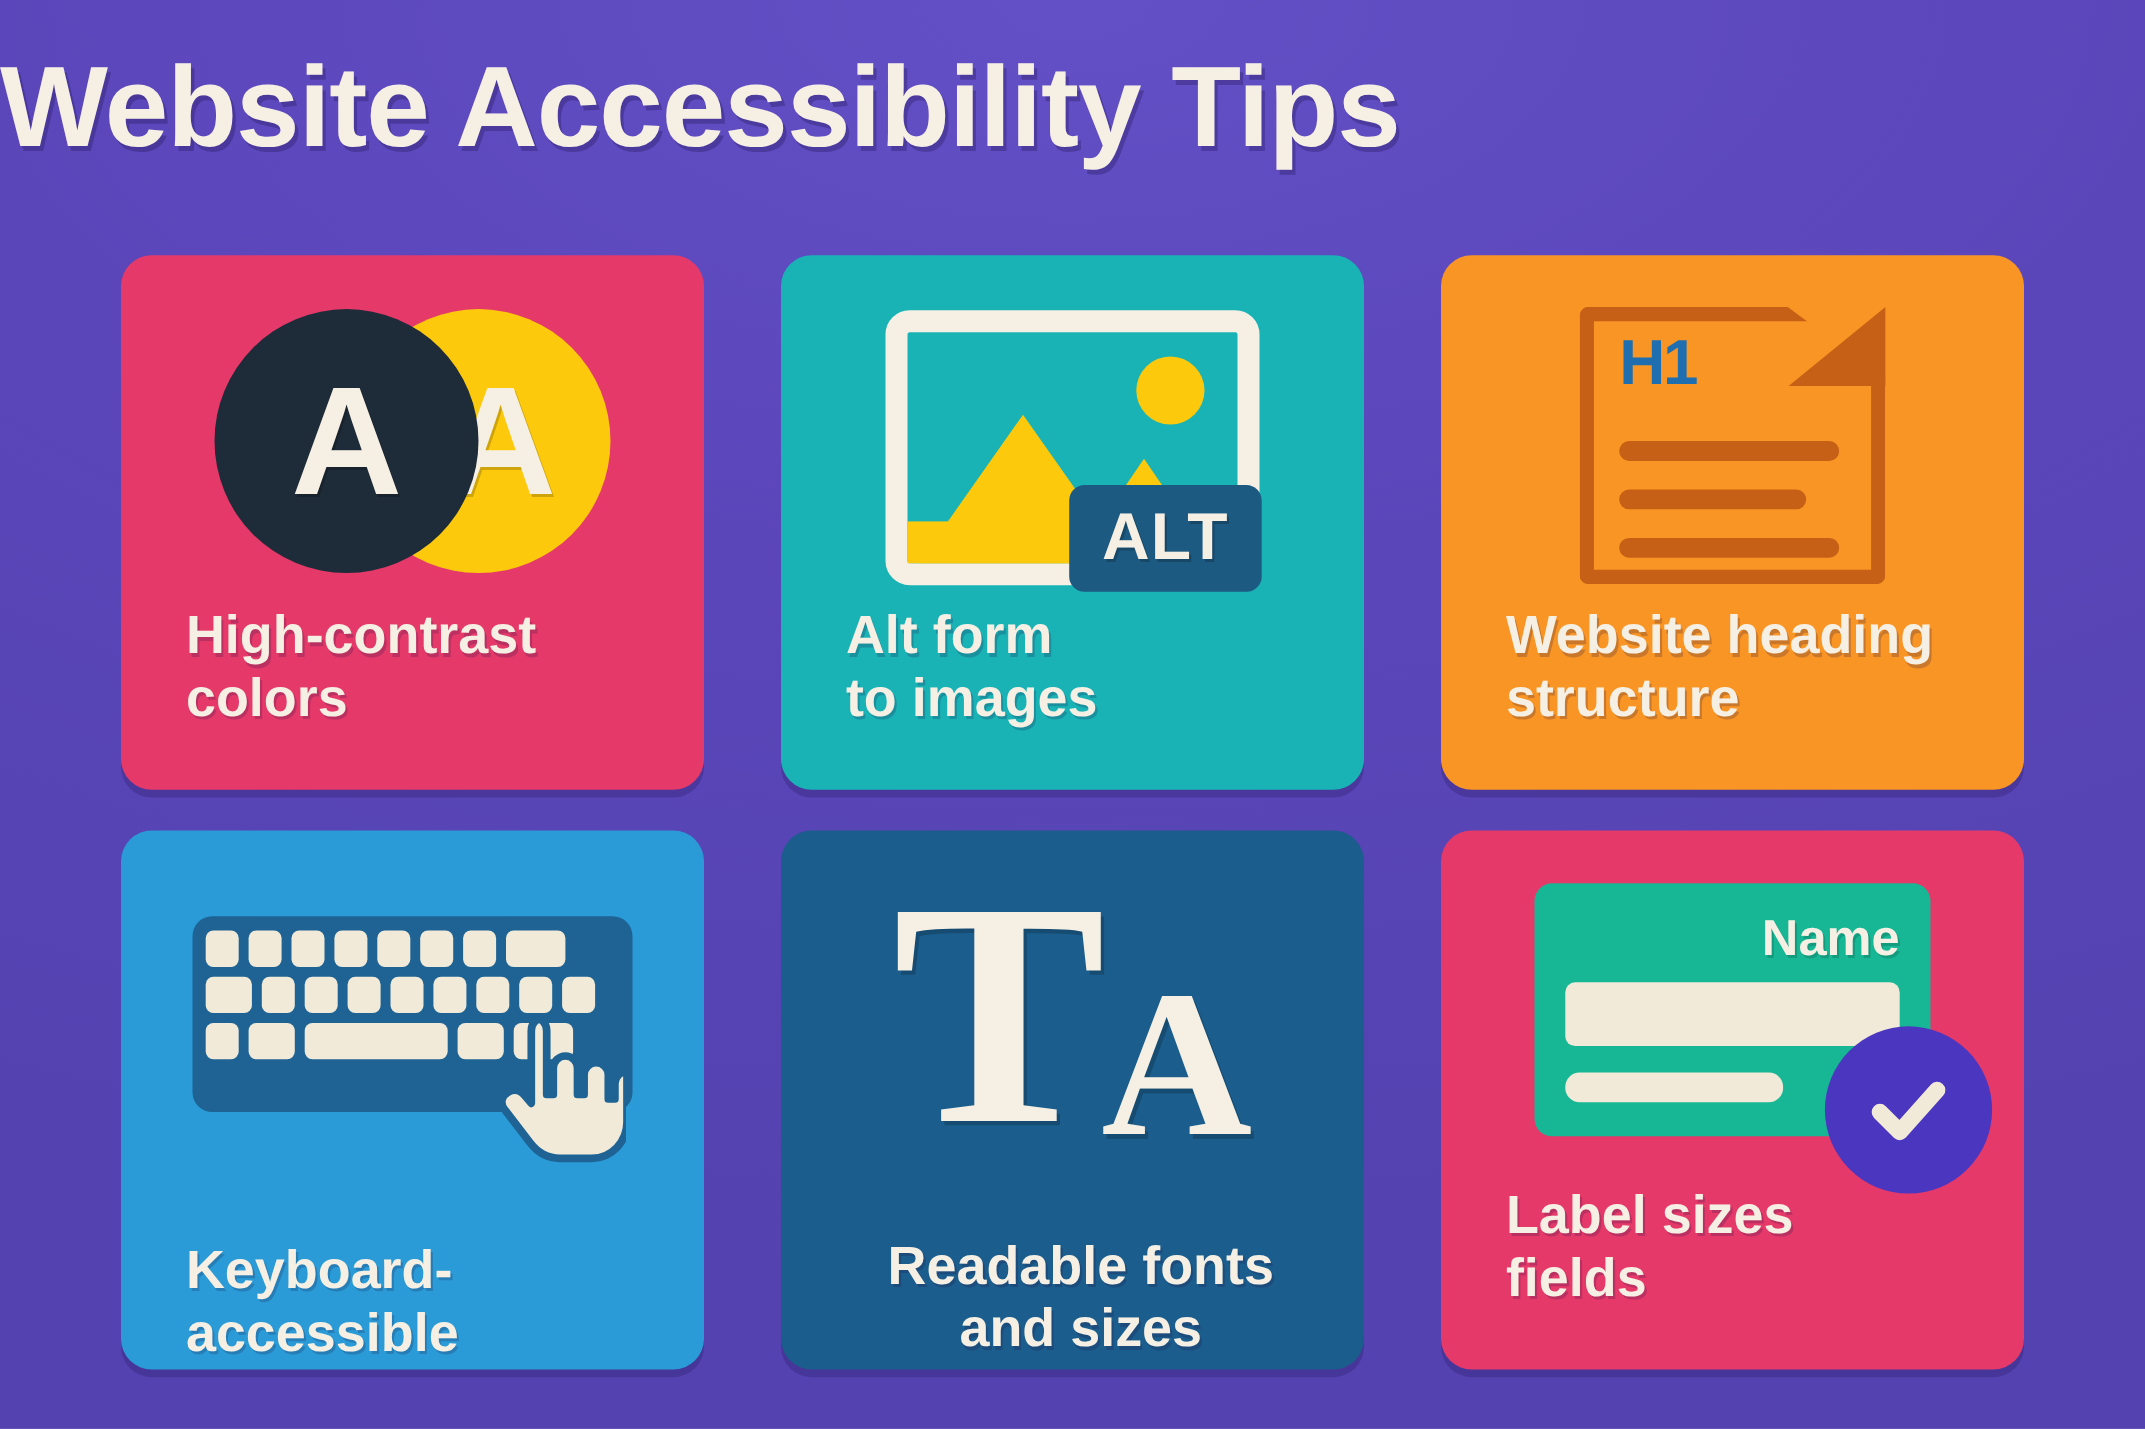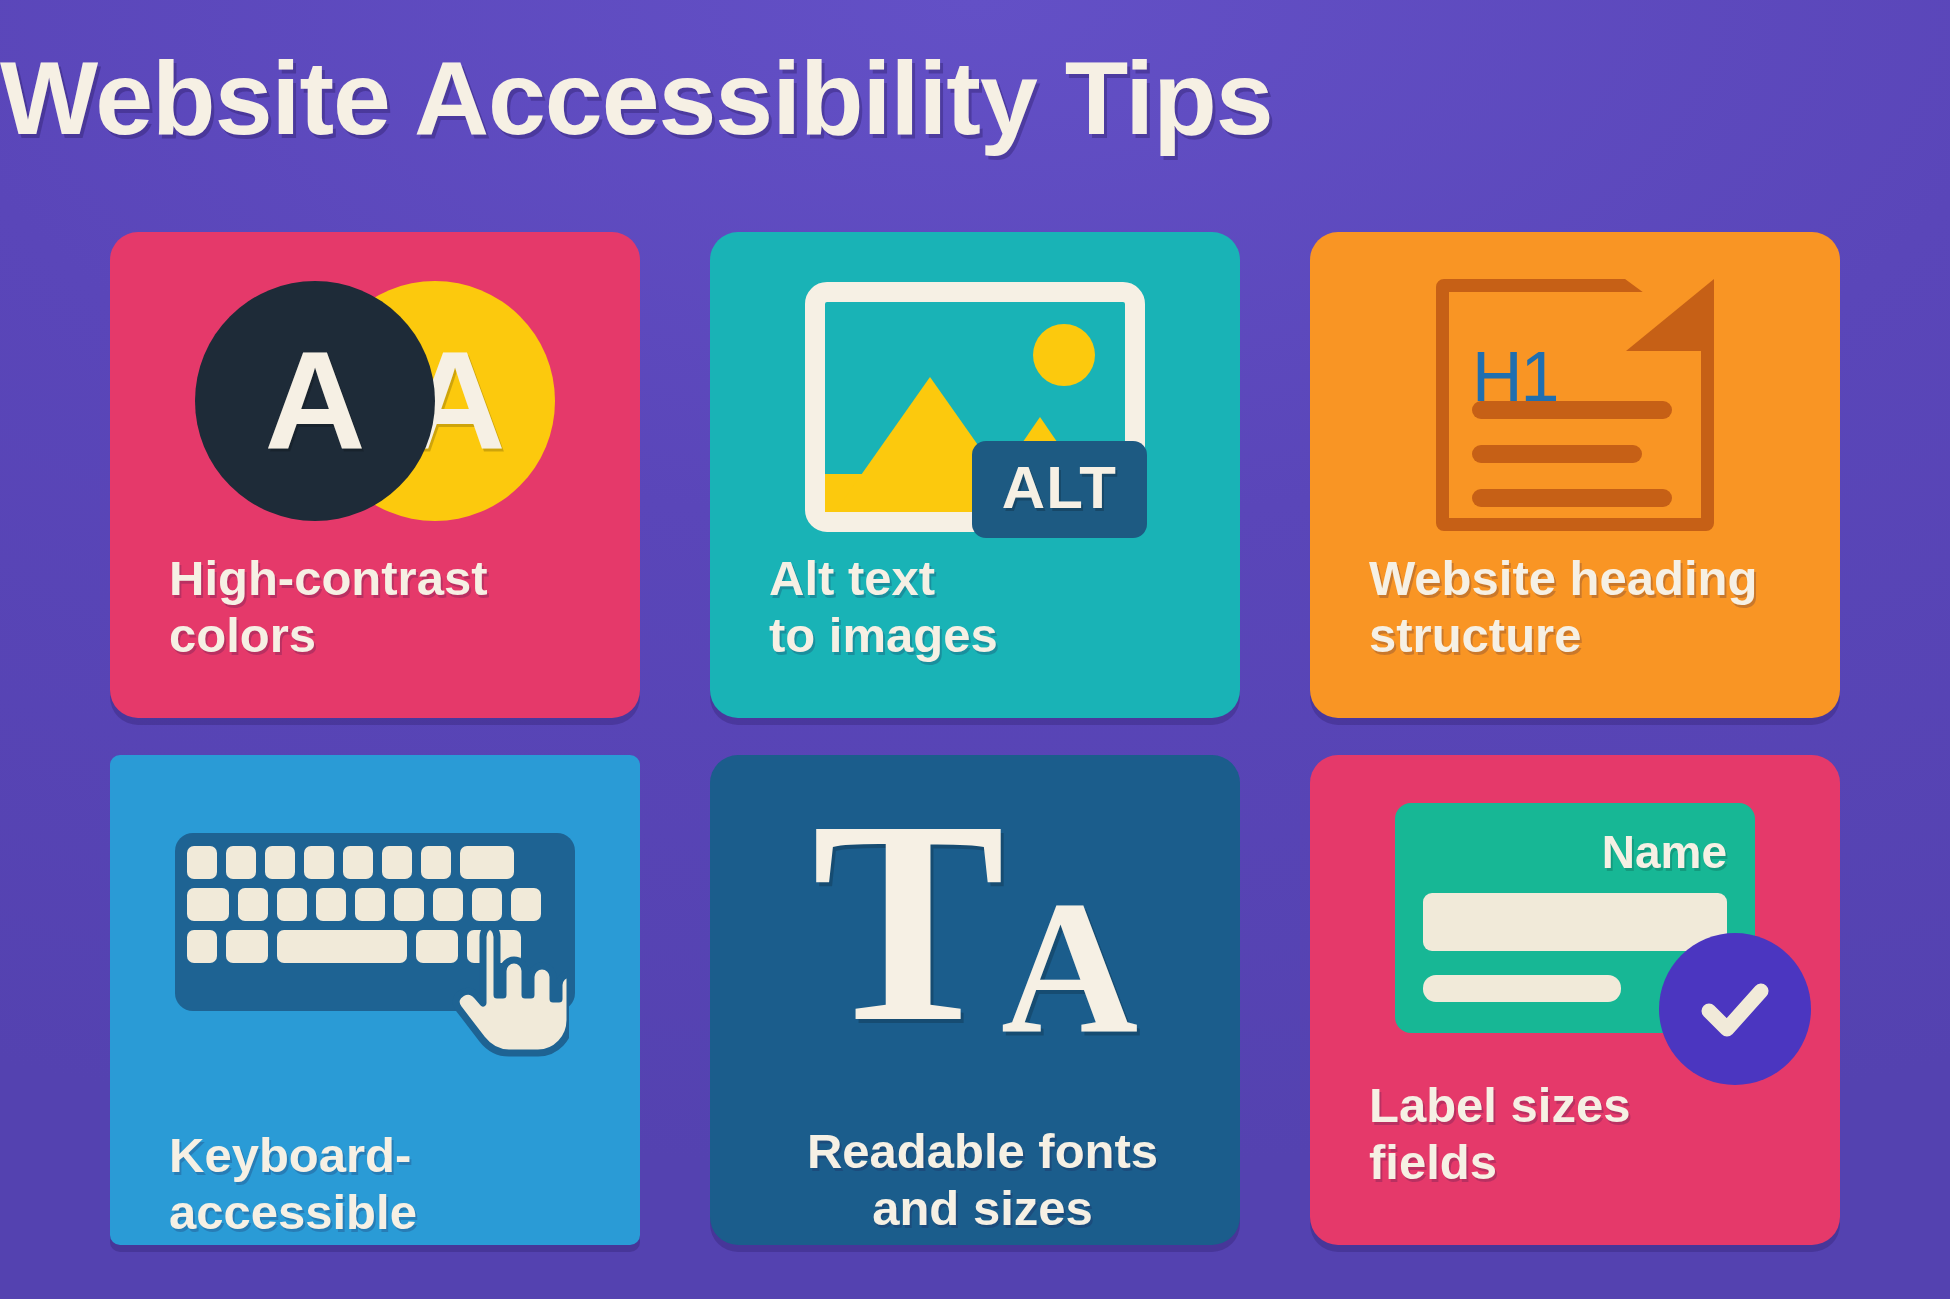--- a/index.html
+++ b/index.html
@@ -98,29 +98,29 @@
   
   .c3 { background:#F99524; }
   .c3 .card-icon { top:38px; height:270px; }
   .doc { position:relative; width:278px; height:252px; }
   .doc .body { position:absolute; inset:0; border:13px solid #C66016; border-radius:8px;
                background:transparent;
                clip-path: polygon(0 0, 68% 0, 100% 26%, 100% 100%, 0 100%); }
   .doc .fold { position:absolute; right:0; top:0; width:0; height:0;
                border-left:88px solid transparent; border-bottom:72px solid #C66016; }
   .doc .h1 { position:absolute; left:36px; top:22px; color:#1F6FB0;
-             font-size:70px; font-weight:normal; line-height:1; letter-spacing:-2px;margin-top:41px; }
+             font-size:58px; font-weight:bold; line-height:1; letter-spacing:-2px; }
   .doc .ln { position:absolute; left:36px; height:18px; background:#C66016; border-radius:9px; }
   .doc .ln1 { top:122px; width:200px; }
   .doc .ln2 { top:166px; width:170px; }
   .doc .ln3 { top:210px; width:200px; }
   .c3 .card-label { top:318px; }
 
   
-  .c4 { background:#2A9BD6;border-radius:10px; }
+  .c4 { background:#2A9BD6; }
   .c4 .card-icon { top:48px; height:290px; }
   .kb-wrap { position:relative; width:400px; height:230px; }
   .kb { position:absolute; left:0; top:0; width:400px; height:178px;
         background:#1E6393; border-radius:18px; padding:13px 12px; }
   .kbrow { display:flex; gap:9px; margin-bottom:9px; }
   .key { height:33px; background:#F1EAD9; border-radius:7px; flex:0 0 auto; }
   .k-s { width:30px; } .k-m { width:42px; } .k-w { width:54px; } .k-space { width:130px; }
   .hand { position:absolute; right:6px; top:88px; width:120px; height:138px; }
   .c4 .card-label { top:372px; }
 
@@ -170,21 +170,21 @@
     <div class="card c2">
       <div class="card-icon">
         <div class="imgframe">
           <div class="sun"></div>
           <div class="base"></div>
           <div class="mtn-lg"></div>
           <div class="mtn-sm"></div>
           <div class="altbadge">ALT</div>
         </div>
       </div>
-      <div class="card-label">Alt text
+      <div class="card-label">Alt form
 to images</div>
     </div>
 
     <div class="card c3">
       <div class="card-icon">
         <div class="doc">
           <div class="body"></div>
           <div class="fold"></div>
           <div class="h1">H1</div>
           <div class="ln ln1"></div>

